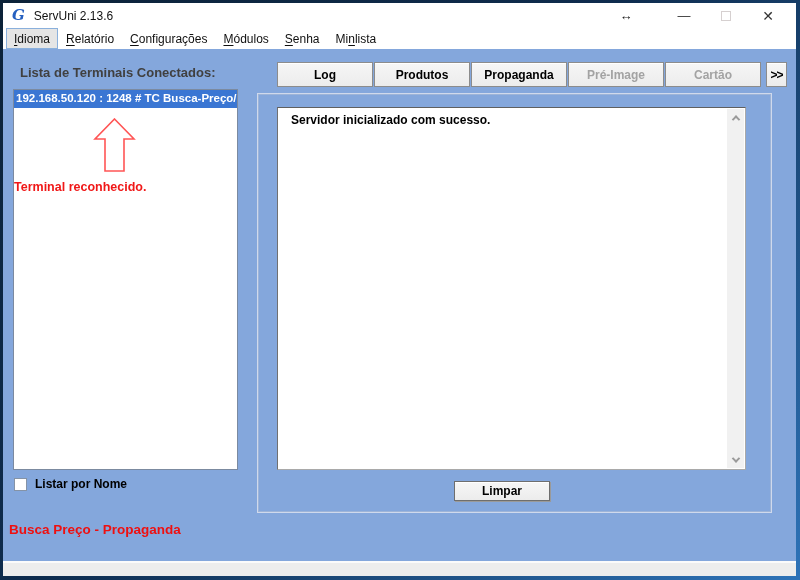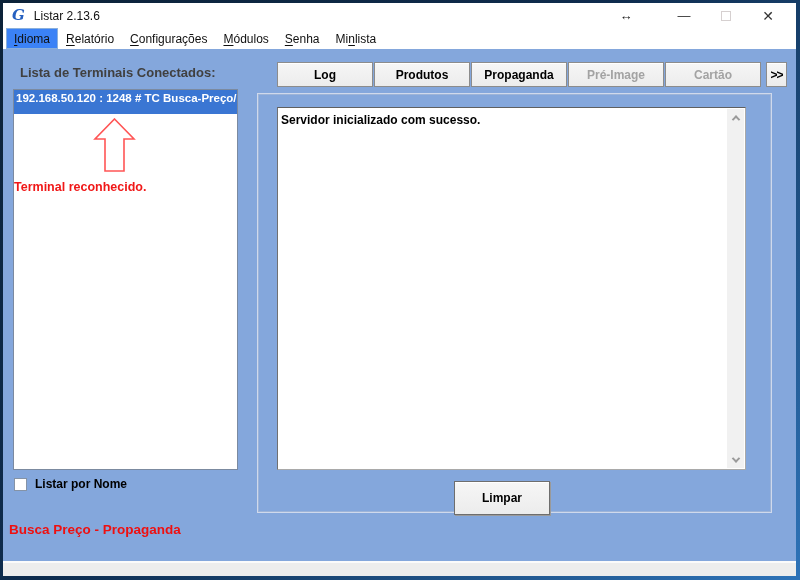--- a/index.html
+++ b/index.html
@@ -15,29 +15,29 @@
   .tctl{position:absolute;top:0;height:25px;width:34px;display:flex;align-items:center;justify-content:center;font-size:13px;color:#333;}
   .tctl.resize{left:606px;font-weight:bold;color:#222;}
   .tctl.min{left:664px;}
   .tctl.max{left:706px;}
   .maxbox{width:10px;height:10px;border:1px solid #d6d0d0;display:inline-block;}
   .tctl.close{left:748px;font-size:14px;color:#333;}
 
   
   .menubar{position:absolute;left:0;top:25px;right:0;height:21px;background:#fff;display:flex;align-items:stretch;padding-left:3px;font-size:12px;color:#101010;}
   .mitem{display:flex;align-items:center;padding:0 7px;border:1px solid transparent;}
-  .mitem.hl{background:#3b82f6;border:1px solid #8ab0dc;}
+  .mitem.hl{background:#e5e5e5;border:1px solid #8ab0dc;}
   .mitem u{text-decoration:underline;text-underline-offset:2px;}
 
   
   .client{position:absolute;left:0;top:46px;right:0;bottom:0;background:#84A7DC;}
 
   .list-title{position:absolute;left:17px;top:16px;font-size:13px;font-weight:bold;color:#404040;}
   .listbox{position:absolute;left:10px;top:40px;width:225px;height:381px;background:#fff;border:1px solid #7b8aa0;}
-  .listrow{height:24px;background:#3a76d3;color:#fff;font-size:11.5px;font-weight:bold;line-height:17px;padding-left:2px;white-space:nowrap;overflow:hidden;}
+  .listrow{height:18px;background:#3a76d3;color:#fff;font-size:11.5px;font-weight:bold;line-height:17px;padding-left:2px;white-space:nowrap;overflow:hidden;}
   .annot-arrow{position:absolute;left:79px;top:28px;}
   .annot-text{position:absolute;left:0;top:90px;width:100%;text-align:left;color:#f01818;font-size:12.5px;font-weight:bold;}
 
   .chkrow{position:absolute;left:11px;top:428px;display:flex;align-items:center;}
   .chkbox{width:13px;height:13px;background:#fff;border:1px solid #8593a6;}
   .chklabel{margin-left:8px;font-size:12px;font-weight:bold;color:#000000;}
   .btn{background:linear-gradient(#f6f6f6,#ececec);border:1px solid #8c8c8c;color:#000;
        display:flex;align-items:center;justify-content:center;font-size:12px;
        box-shadow:inset 0 1px 0 #fff;}
   .refresh-btn{position:absolute;left:10px;top:444px;width:225px;height:23px;}
@@ -47,40 +47,40 @@
   
   .tabs{position:absolute;left:250px;top:13px;display:flex;padding-left:24px;}
   .tabbtn{width:96px;height:25px;font-weight:bold;font-size:12px;margin-right:1px;}
   .tabbtn.disabled{color:#a3a3a3;}
   .morebtn{width:21px;height:25px;font-weight:bold;font-size:12px;letter-spacing:-1px;margin-left:4px;}
 
   
   .panel{position:absolute;left:254px;top:44px;width:515px;height:420px;border:1px solid #cfd9ec;box-shadow:inset 0 0 0 1px #9db4d8;}
   .logarea{position:absolute;left:19px;top:13px;width:469px;height:363px;background:#fff;
            border:1px solid #a9a9a9;border-top:1px solid #5f5f5f;border-left:1px solid #707070;}
-  .logtext{position:absolute;left:3px;top:5px;right:22px;font-size:12px;font-weight:bold;color:#000;}
+  .logtext{position:absolute;left:13px;top:5px;right:22px;font-size:12px;font-weight:bold;color:#000;}
   .vscroll{position:absolute;right:1px;top:1px;bottom:1px;width:17px;background:#f1f1f1;}
   .sarrow{position:absolute;left:0;width:17px;height:17px;display:flex;align-items:center;justify-content:center;}
   .chev{width:6px;height:6px;border-left:2px solid #9a9a9a;border-top:2px solid #9a9a9a;}
   .chev.up{transform:rotate(45deg) translate(1px,1px);}
   .chev.dn{transform:rotate(225deg) translate(1px,1px);}
-  .clear-btn{position:absolute;left:196px;top:387px;width:96px;height:34px;font-weight:bold;border:1px solid #6e6e6e;box-shadow:1px 1px 0 #9a9a9a, inset 0 1px 0 #fff;}
+  .clear-btn{position:absolute;left:196px;top:387px;width:96px;height:20px;font-weight:bold;border:1px solid #6e6e6e;box-shadow:1px 1px 0 #9a9a9a, inset 0 1px 0 #fff;}
 
   
   .statusbar{position:absolute;left:0;right:0;bottom:0;height:15px;background:#ededed;border-top:2px solid #fbfbfb;}
 </style>
 </head>
 <body>
 
 <div class="win">
   <div class="inner">
 
     <div class="titlebar">
       <span class="appicon">G</span>
-      <span class="apptitle">Listar 2.13.6</span>
+      <span class="apptitle">ServUni 2.13.6</span>
       <span class="tctl resize">↔</span>
       <span class="tctl min">—</span>
       <span class="tctl max">
           <span class="maxbox"></span>
         </span>
       <span class="tctl close">✕</span>
     </div>
 
     <div class="menubar">
       <span class="mitem hl">

